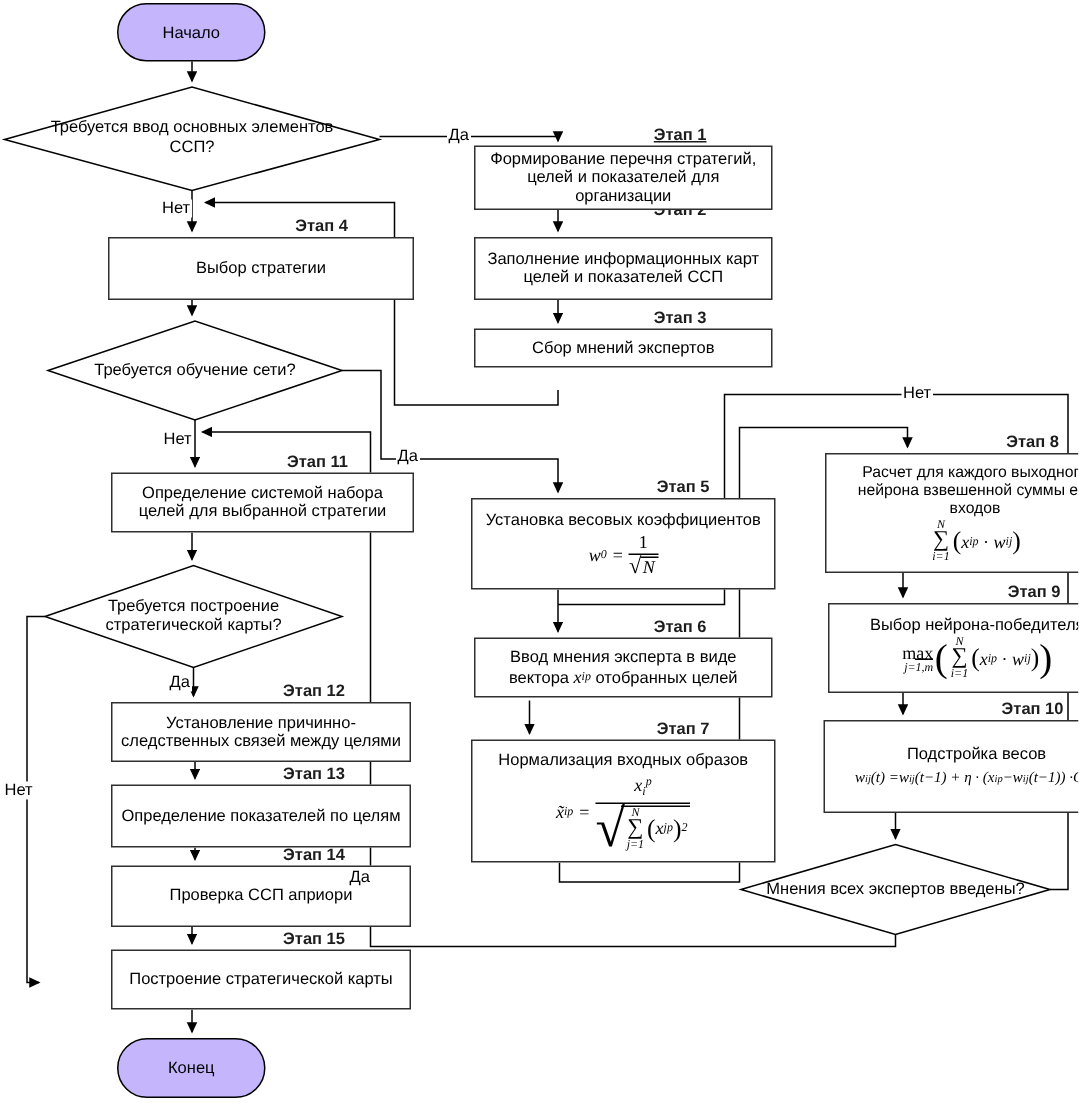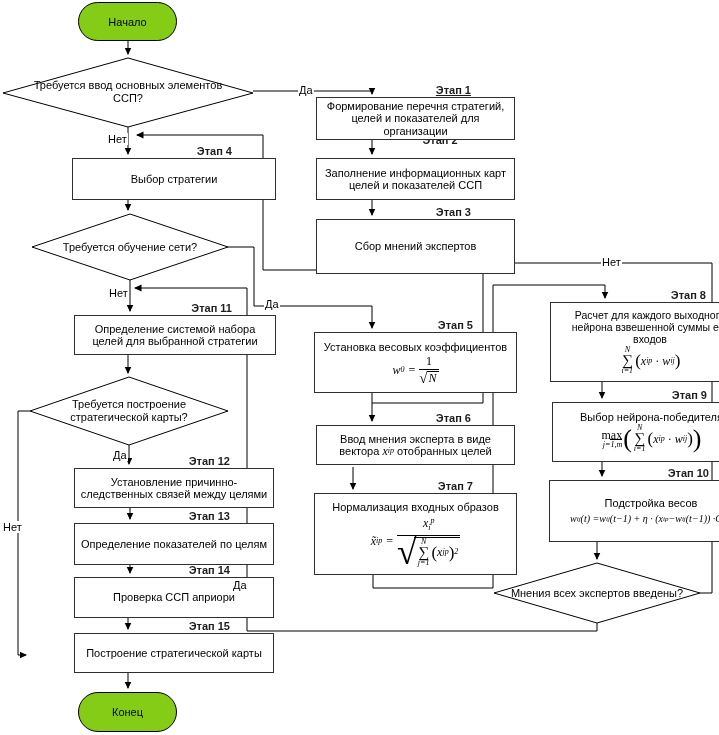--- a/index.html
+++ b/index.html
@@ -2,21 +2,21 @@
 <html><head>
 <meta charset="utf-8">
 <style>
   html,body{margin:0;padding:0;background:#fff;}
   .canvas{position:relative;width:719px;height:735px;background:#fff;
           font-family:"Liberation Sans",sans-serif;color:#000;overflow:hidden;}
   svg.layer{position:absolute;left:0;top:0;width:719px;height:735px;}
   .box{position:absolute;background:#fff;border:1px solid #2f2f2f;box-sizing:border-box;
        display:flex;flex-direction:column;align-items:center;justify-content:center;
        text-align:center;font-size:11px;line-height:12.5px;padding:2px 3px;margin-left:44px;}
-  .terminal{position:absolute;background:#84cc16;border:1px solid #000;border-radius:20px;
+  .terminal{position:absolute;background:#c4b5fd;border:1px solid #000;border-radius:20px;
        display:flex;align-items:center;justify-content:center;font-size:11px;box-sizing:border-box;}
   .dtext{position:absolute;display:flex;align-items:center;justify-content:center;
        text-align:center;font-size:11px;line-height:13px;}
   .tag{position:absolute;width:62px;text-align:right;font-weight:bold;font-size:11px;color:#1c1c1c;}
   .lbl{position:absolute;font-size:11px;line-height:12px;background:#fff;padding:0 1px;}
   
   .mi{font-family:"Liberation Serif",serif;font-style:italic;}
   .math{font-family:"Liberation Serif",serif;font-size:12px;display:inline-flex;align-items:center;}
   .math sub{font-size:8px;vertical-align:-3px;font-style:italic;}
   .math sup{font-size:8px;vertical-align:4px;font-style:italic;}
@@ -98,38 +98,38 @@
   <div class="terminal" style="left:78px;top:692px;width:99px;height:40px;">
     <span>Конец</span>
   </div>
 
   <div class="dtext" style="left:18px;top:64px;width:220px;height:56px;">Требуется ввод основных элементов ССП?</div>
   <div class="dtext" style="left:45px;top:220px;width:170px;height:54px;">Требуется обучение сети?</div>
   <div class="dtext" style="left:44px;top:383px;width:170px;height:56px;">Требуется построение стратегической карты?</div>
   <div class="dtext" style="left:510px;top:568px;width:174px;height:50px;">Мнения всех экспертов введены?</div>
 
   <div class="tag" style="left:409px;top:84px;text-decoration:underline;">Этап 1</div>
-  <div class="tag" style="left:409px;top:134px;text-align:center;">Этап 2</div>
+  <div class="tag" style="left:409px;top:134px;">Этап 2</div>
   <div class="tag" style="left:409px;top:206px;">Этап 3</div>
   <div class="tag" style="left:170px;top:145px;">Этап 4</div>
   <div class="tag" style="left:411px;top:319px;">Этап 5</div>
   <div class="tag" style="left:409px;top:412px;">Этап 6</div>
   <div class="tag" style="left:411px;top:480px;">Этап 7</div>
   <div class="tag" style="left:644px;top:289px;">Этап 8</div>
   <div class="tag" style="left:645px;top:389px;">Этап 9</div>
   <div class="tag" style="left:647px;top:467px;">Этап 10</div>
   <div class="tag" style="left:170px;top:302px;">Этап 11</div>
   <div class="tag" style="left:168px;top:455px;">Этап 12</div>
   <div class="tag" style="left:168px;top:510px;">Этап 13</div>
   <div class="tag" style="left:168px;top:564px;">Этап 14</div>
   <div class="tag" style="left:168px;top:620px;">Этап 15</div>
 
   <div class="box" style="left:272px;top:97px;width:199px;height:43px;">Формирование перечня стратегий, целей и показателей для организации</div>
   <div class="box" style="left:272px;top:158px;width:199px;height:42px;">Заполнение информационных карт целей и показателей ССП</div>
-  <div class="box" style="left:272px;top:219px;width:199px;height:55px;">Сбор мнений экспертов</div>
+  <div class="box" style="left:272px;top:219px;width:199px;height:26px;">Сбор мнений экспертов</div>
   <div class="box" style="left:28px;top:158px;width:204px;height:42px;">Выбор стратегии</div>
   <div class="box" style="left:30px;top:315px;width:202px;height:40px;">Определение системой набора целей для выбранной стратегии</div>
   <div class="box" style="left:30px;top:468px;width:200px;height:40px;">Установление причинно-следственных связей между целями</div>
   <div class="box" style="left:30px;top:523px;width:200px;height:42px;">Определение показателей по целям</div>
   <div class="box" style="left:30px;top:577px;width:200px;height:41px;">Проверка ССП априори</div>
   <div class="box" style="left:30px;top:633px;width:200px;height:40px;">Построение стратегической карты</div>
 
   <div class="box" style="left:270px;top:332px;width:203px;height:61px;">
     <div>Установка весовых коэффициентов</div>
     <div class="math" style="margin-top:2px;">

